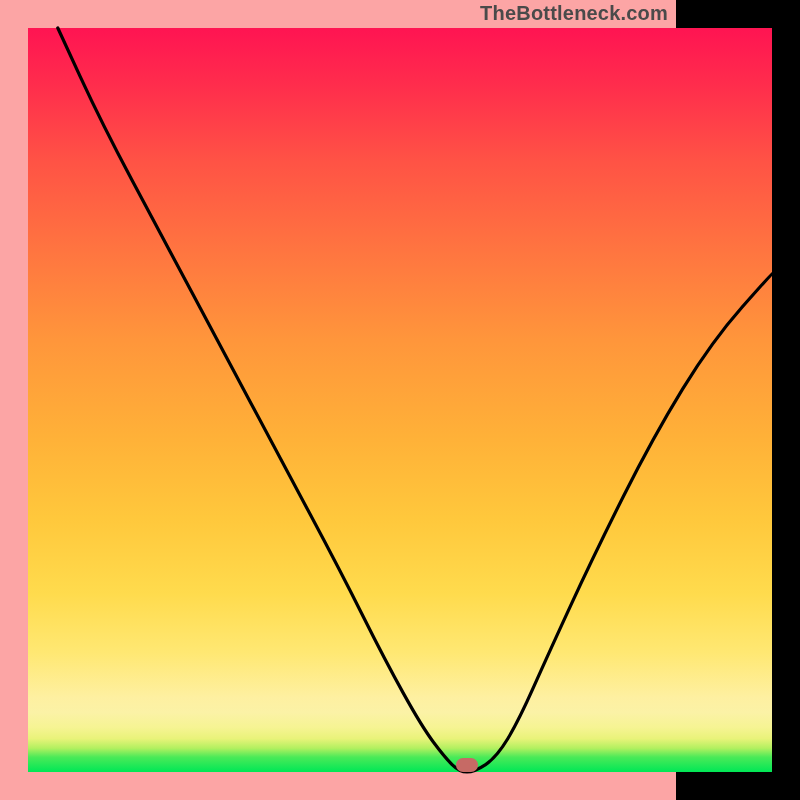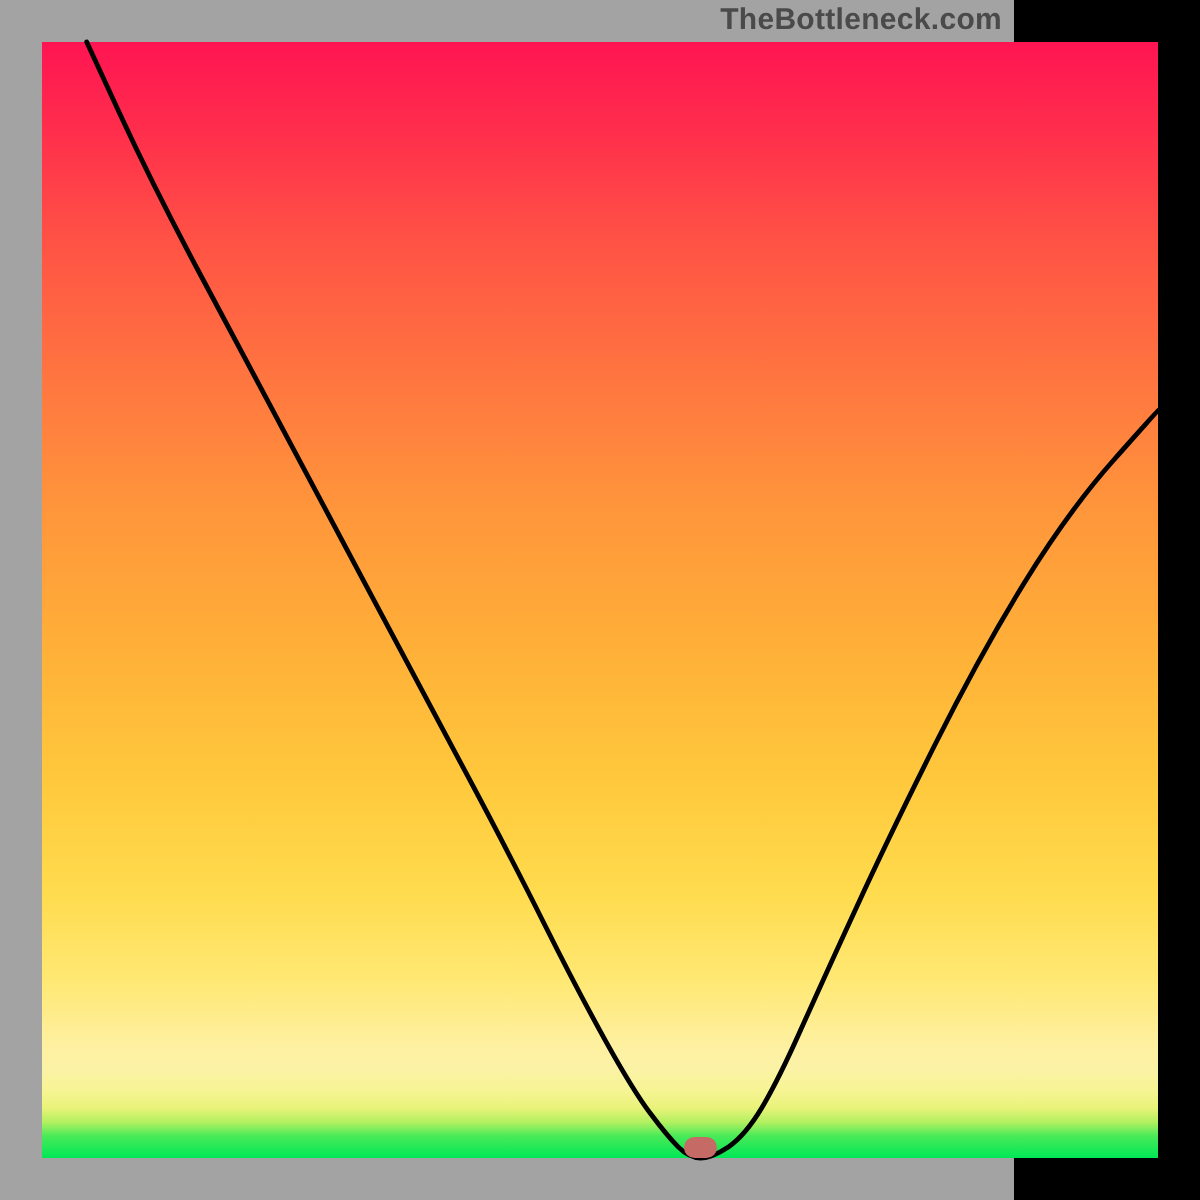--- a/index.html
+++ b/index.html
@@ -8,21 +8,21 @@
     width: 800px;
     height: 800px;
     background: #000;
     overflow: hidden;
     font-family: Arial, Helvetica, sans-serif;
   }
   .frame {
     position: relative;
     width: 676px;
     height: 800px;
-    background: #a3a3a3;
+    background: #fca5a5;
   }
   .watermark {
     position: absolute;
     top: 2px;
     right: 8px;
     color: #4a4a4a;
     font-size: 20px;
     font-weight: 600;
     letter-spacing: 0.2px;
     z-index: 10;

